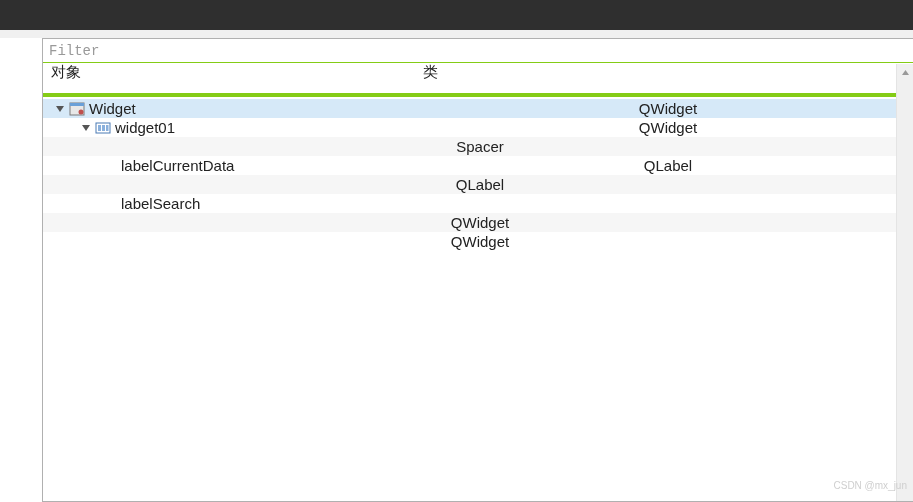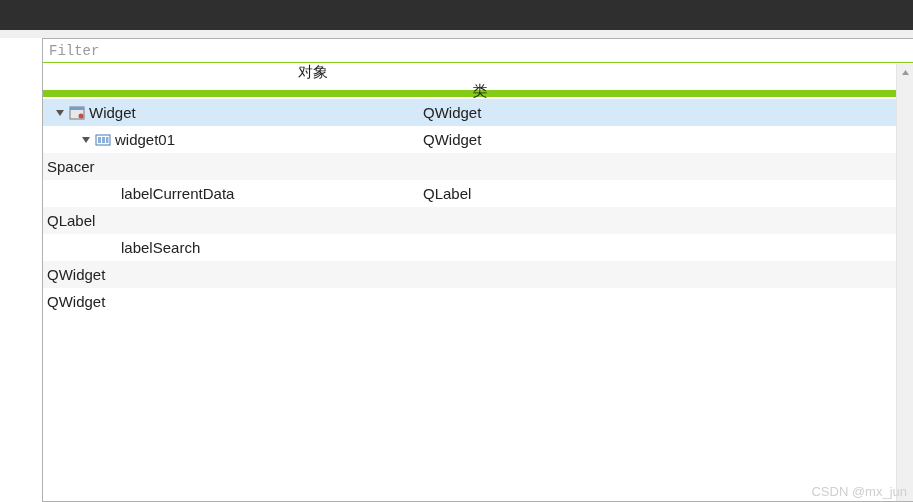--- a/index.html
+++ b/index.html
@@ -6,40 +6,40 @@
   html, body { width: 913px; height: 502px; font-family: "Segoe UI", Arial, sans-serif; font-size: 14px; background: #fff; }
   .topbar { height: 30px; background: #2f2f2f; }
   .gap { height: 8px; background: #f0f0f0; }
   .container { position: relative; margin-left: 42px; border: 1px solid #b0b0b0; border-right: none; height: 464px; background: #fff; }
   .filter-input {
     width: 100%; height: 24px; border: none; border-bottom: 1px solid #84cc16;
     padding: 0 6px; font-family: "Courier New", monospace; font-size: 14px; color: #888;
     outline: none; background: #fff;
   }
   .filter-input::placeholder { color: #999; }
-  .headers { display: flex; height: 34px; border-bottom: 7px solid #84cc16; align-items: center; flex-direction: column; }
+  .headers { display: flex; height: 34px; border-bottom: 4px solid #84cc16; align-items: flex-start; }
   .hcol1 { width: 376px; padding-left: 8px; font-size: 15px; color: #222; }
   .hcol2 { flex: 1; padding-left: 4px; font-size: 15px; color: #222; }
   .tree { padding-top: 2px; }
-  .row { display: flex; height: 27px; align-items: center; font-size: 15px; color: #222; }
+  .row { display: flex; height: 19px; align-items: center; font-size: 15px; color: #222; }
   .row .col1 { width: 376px; display: flex; align-items: center; }
-  .row .col2 { flex: 1; padding-left: 4px; }
+  .row .col2 { flex: 1; padding-left: 4px; text-align: center; }
   .indent { display: inline-block; }
   .arrow {
     width: 18px; height: 18px; display: inline-flex; align-items: center; justify-content: center;
     cursor: pointer; color: #555; font-size: 10px;
   }
   .arrow.blank { visibility: hidden; }
   .icon { width: 16px; height: 16px; display: inline-flex; align-items: center; justify-content: center; margin-right: 4px; vertical-align: middle; }
   .sel { background: #d6e9f8; }
   .alt { background: #f6f6f6; }
   .sel-text { background: #d6e9f8; border: 1px dotted #666; padding: 0 2px; }
   .scrollbar { position: absolute; right: 0; top: 25px; bottom: 0; width: 17px; background: #f0f0f0; border-left: 1px solid #e4e4e4; }
   .sb-arrow { height: 17px; display: flex; align-items: center; justify-content: center; color: #888; font-size: 9px; cursor: pointer; }
-  .watermark { position: absolute; bottom: 2px; right: 6px; font-size: 13px; color: #cfcfcf; font-family: Arial, sans-serif; }
+  .watermark { position: absolute; bottom: 10px; right: 6px; font-size: 10px; color: #cfcfcf; font-family: Arial, sans-serif; }
   svg { display: block; }
 </style>
 </head>
 <body>
 
 <div class="topbar"></div>
 <div class="gap"></div>
 
 <div class="container">
 

